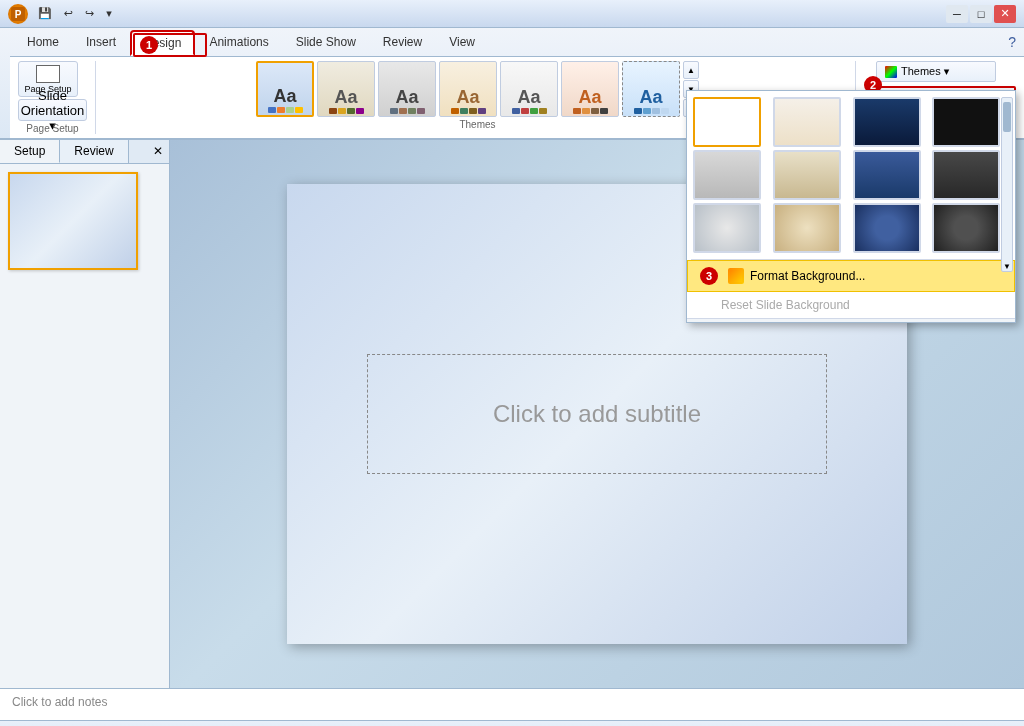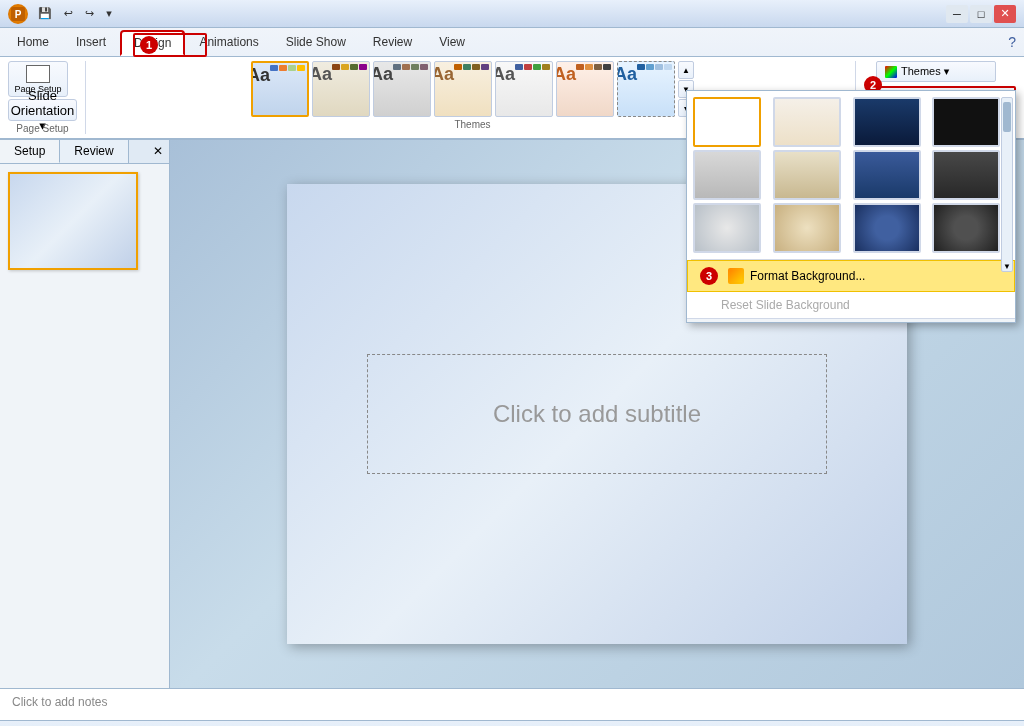--- a/index.html
+++ b/index.html
@@ -12,36 +12,36 @@
     #title-bar .quick-access { display: flex; gap: 4px; align-items: center; }
     #title-bar .qa-btn { background: none; border: none; cursor: pointer; padding: 2px 4px; border-radius: 2px; font-size: 11px; color: #333; }
     #title-bar .title-text { font-size: 12px; color: #333; flex: 1; text-align: center; }
     #title-bar .window-controls { display: flex; gap: 2px; }
     #title-bar .wc-btn { width: 22px; height: 18px; border: none; cursor: pointer; font-size: 11px; border-radius: 2px; }
     .wc-min { background: #e0e8f0; }
     .wc-max { background: #e0e8f0; }
     .wc-close { background: #e05050; color: white; }
 
     
-    #ribbon { background: linear-gradient(180deg, #f0f4fa 0%, #dce8f5 100%); border-bottom: 2px solid #a0b8d0; }
+    #ribbon { background: linear-gradient(180deg, #f0f4fa 0%, #dce8f5 100%); border-bottom: 2px solid #a0b8d0; padding-left: 10px; }
     #ribbon-tabs { display: flex; padding: 2px 0 0 4px; gap: 1px; }
     .ribbon-tab { padding: 4px 12px; font-size: 12px; cursor: pointer; border-radius: 4px 4px 0 0; border: 1px solid transparent; background: none; color: #333; }
     .ribbon-tab.active { background: white; border-color: #a0b8d0 #a0b8d0 white; color: #333; font-weight: normal; }
     .ribbon-tab.highlighted { border: 2px solid #cc0000; background: white; border-bottom-color: white; }
     #ribbon-content { background: white; padding: 4px 8px; display: flex; align-items: flex-start; gap: 8px; min-height: 80px; border-top: 1px solid #a0b8d0; }
     .ribbon-group { display: flex; flex-direction: column; align-items: center; border-right: 1px solid #d0d8e8; padding-right: 8px; margin-right: 4px; min-height: 68px; }
     .ribbon-group-items { display: flex; gap: 4px; align-items: center; flex: 1; }
     .ribbon-group-label { font-size: 10px; color: #666; margin-top: 2px; text-align: center; }
 
     
     .page-setup-btns { display: flex; flex-direction: column; gap: 2px; }
     .page-setup-btn { width: 56px; height: 28px; border: 1px solid #c0cce0; background: linear-gradient(180deg, #f8fafe 0%, #e8f0fa 100%); cursor: pointer; border-radius: 3px; font-size: 10px; display: flex; align-items: center; justify-content: center; gap: 2px; }
     .theme-item { width: 58px; height: 56px; border: 1px solid #c0cce0; cursor: pointer; border-radius: 2px; overflow: hidden; display: flex; align-items: center; justify-content: center; background: white; position: relative; }
     .theme-item.selected { border: 2px solid #f0a000; }
-    .theme-thumb { width: 100%; height: 100%; display: flex; justify-content: flex-end; padding: 2px; }
+    .theme-thumb { width: 100%; height: 100%; display: flex; flex-direction: column; justify-content: flex-end; padding: 2px; }
     .theme-aa { font-size: 18px; font-weight: bold; text-align: center; color: #333; }
     .theme-bars { display: flex; gap: 1px; justify-content: center; }
     .theme-bar { height: 6px; width: 8px; border-radius: 1px; }
     .themes-nav { display: flex; flex-direction: column; gap: 1px; }
     .themes-nav-btn { width: 16px; height: 18px; border: 1px solid #c0cce0; background: linear-gradient(180deg, #f8fafe 0%, #e8f0fa 100%); cursor: pointer; display: flex; align-items: center; justify-content: center; font-size: 8px; border-radius: 2px; }
 
     
     .bg-styles-area { display: flex; flex-direction: column; gap: 4px; margin-left: 8px; }
     .colors-btn { padding: 3px 8px; border: 1px solid #c0cce0; background: linear-gradient(180deg, #f8fafe 0%, #e8f0fa 100%); cursor: pointer; font-size: 11px; border-radius: 2px; display: flex; align-items: center; gap: 4px; width: 120px; }
     .bg-styles-btn { padding: 3px 8px; border: 2px solid #cc0000; background: linear-gradient(180deg, #f8fafe 0%, #e8f0fa 100%); cursor: pointer; font-size: 11px; border-radius: 2px; display: flex; align-items: center; gap: 4px; width: 140px; font-weight: bold; }

